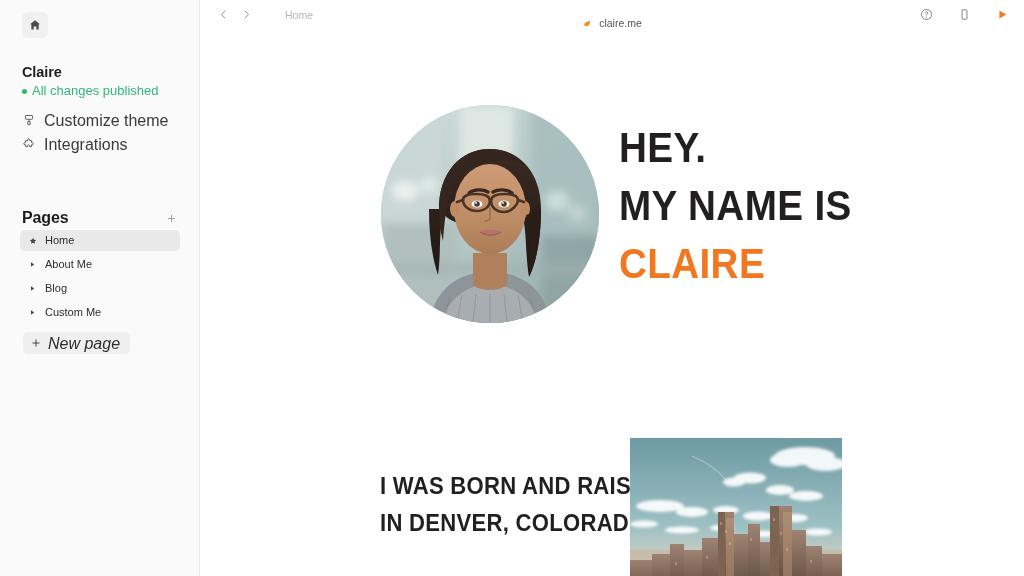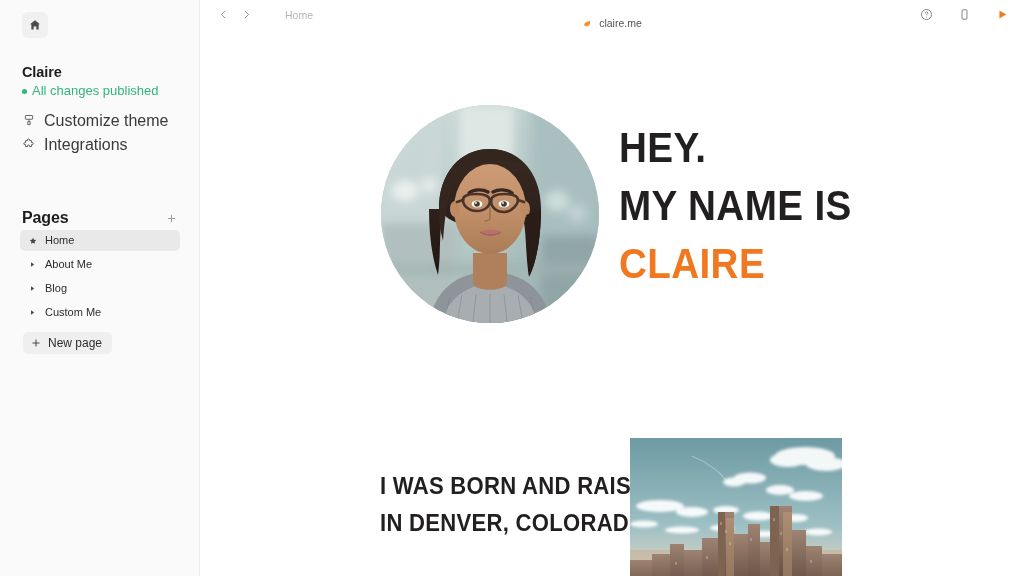--- a/index.html
+++ b/index.html
@@ -65,21 +65,21 @@
   .page-bullet { width: 9px; height: 9px; flex: 0 0 9px; display:flex; align-items:center; justify-content:center; color: #555; }
   .page-label { font-size: 11px; color: #2d2d2d; line-height: 13px; }
 
   .new-page {
     position: absolute; left: 23px; top: 332px;
     display: inline-flex; align-items: center; gap: 7px;
     height: 22px; padding: 0 10px 0 8px; border-radius: 5px;
     background: #efefef; cursor: pointer;
   }
   .new-page .np-ico { width: 10px; height: 10px; display:flex; align-items:center; justify-content:center; color:#4a4a4a; }
-  .new-page .np-label { font-size: 12px; color: #2d2d2d; line-height: 13px; }
+  .new-page .np-label { font-size: 16px; color: #2d2d2d; line-height: 13px; font-style: italic; }
 
   
   .main { flex: 1 1 auto; height: 576px; position: relative; background: #ffffff; }
 
   .toolbar {
     height: 29px; width: 100%;
     display: flex; align-items: center;
     position: relative;
   }
   .tb-nav { display: flex; align-items: center; gap: 5px; margin-left: 14px; }

